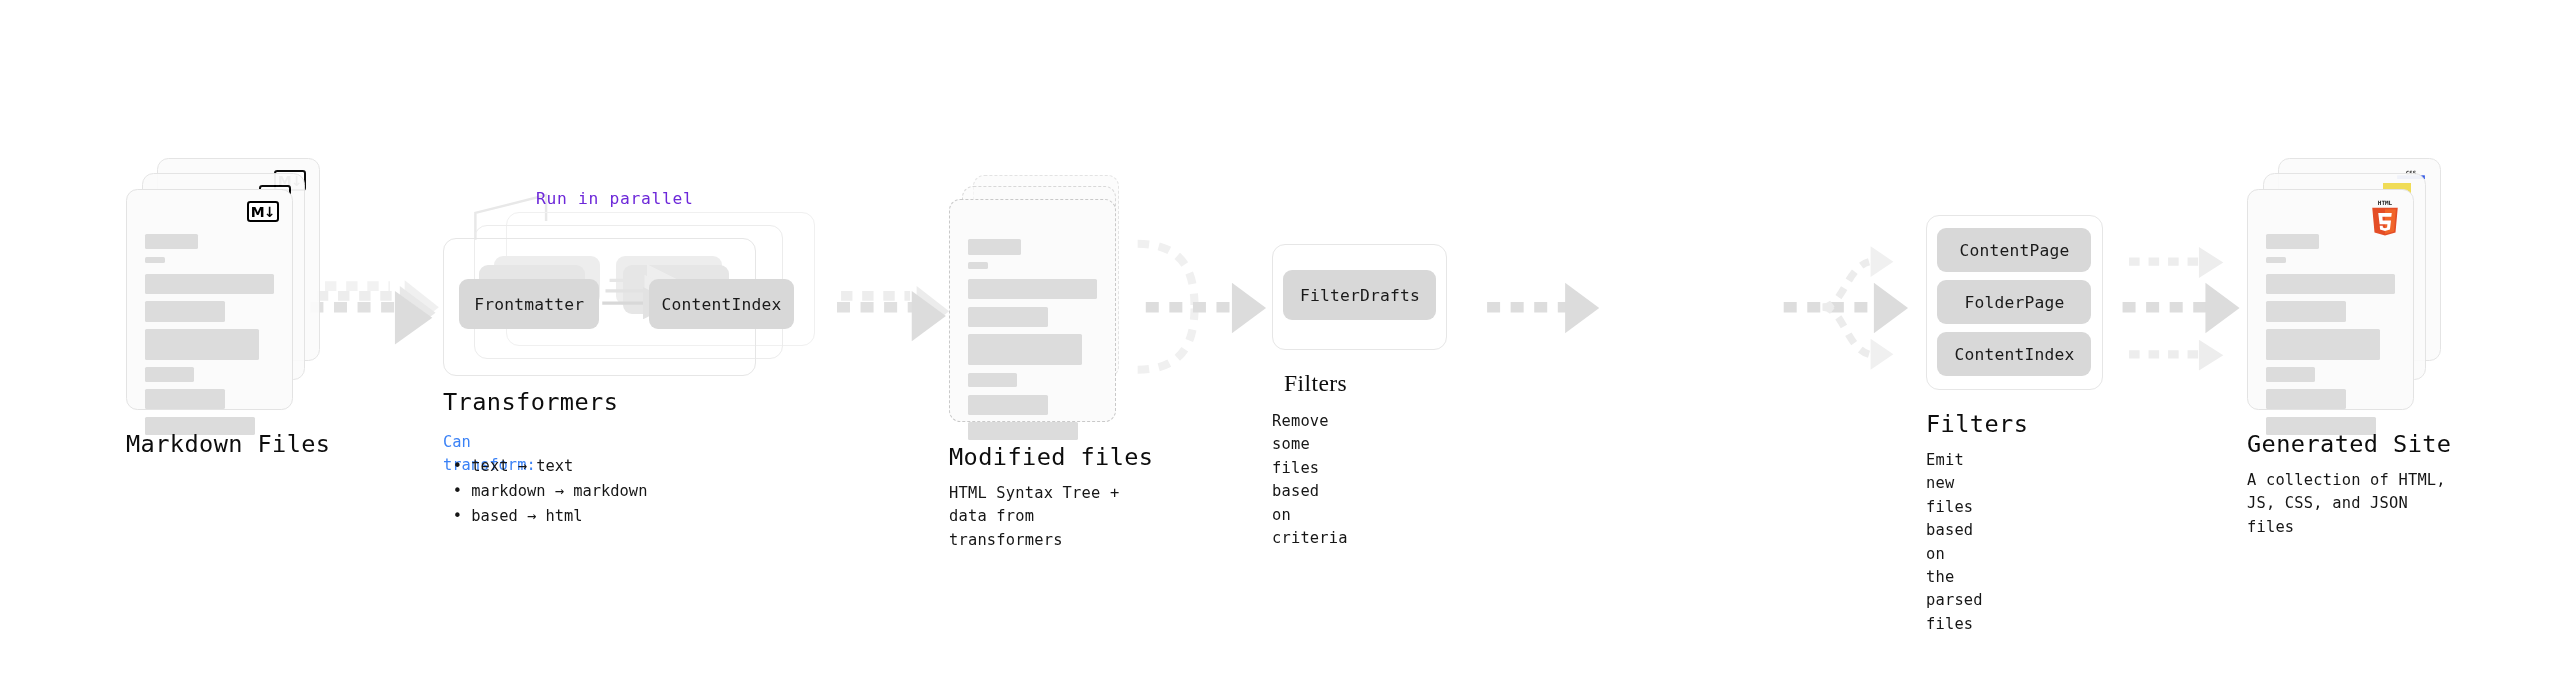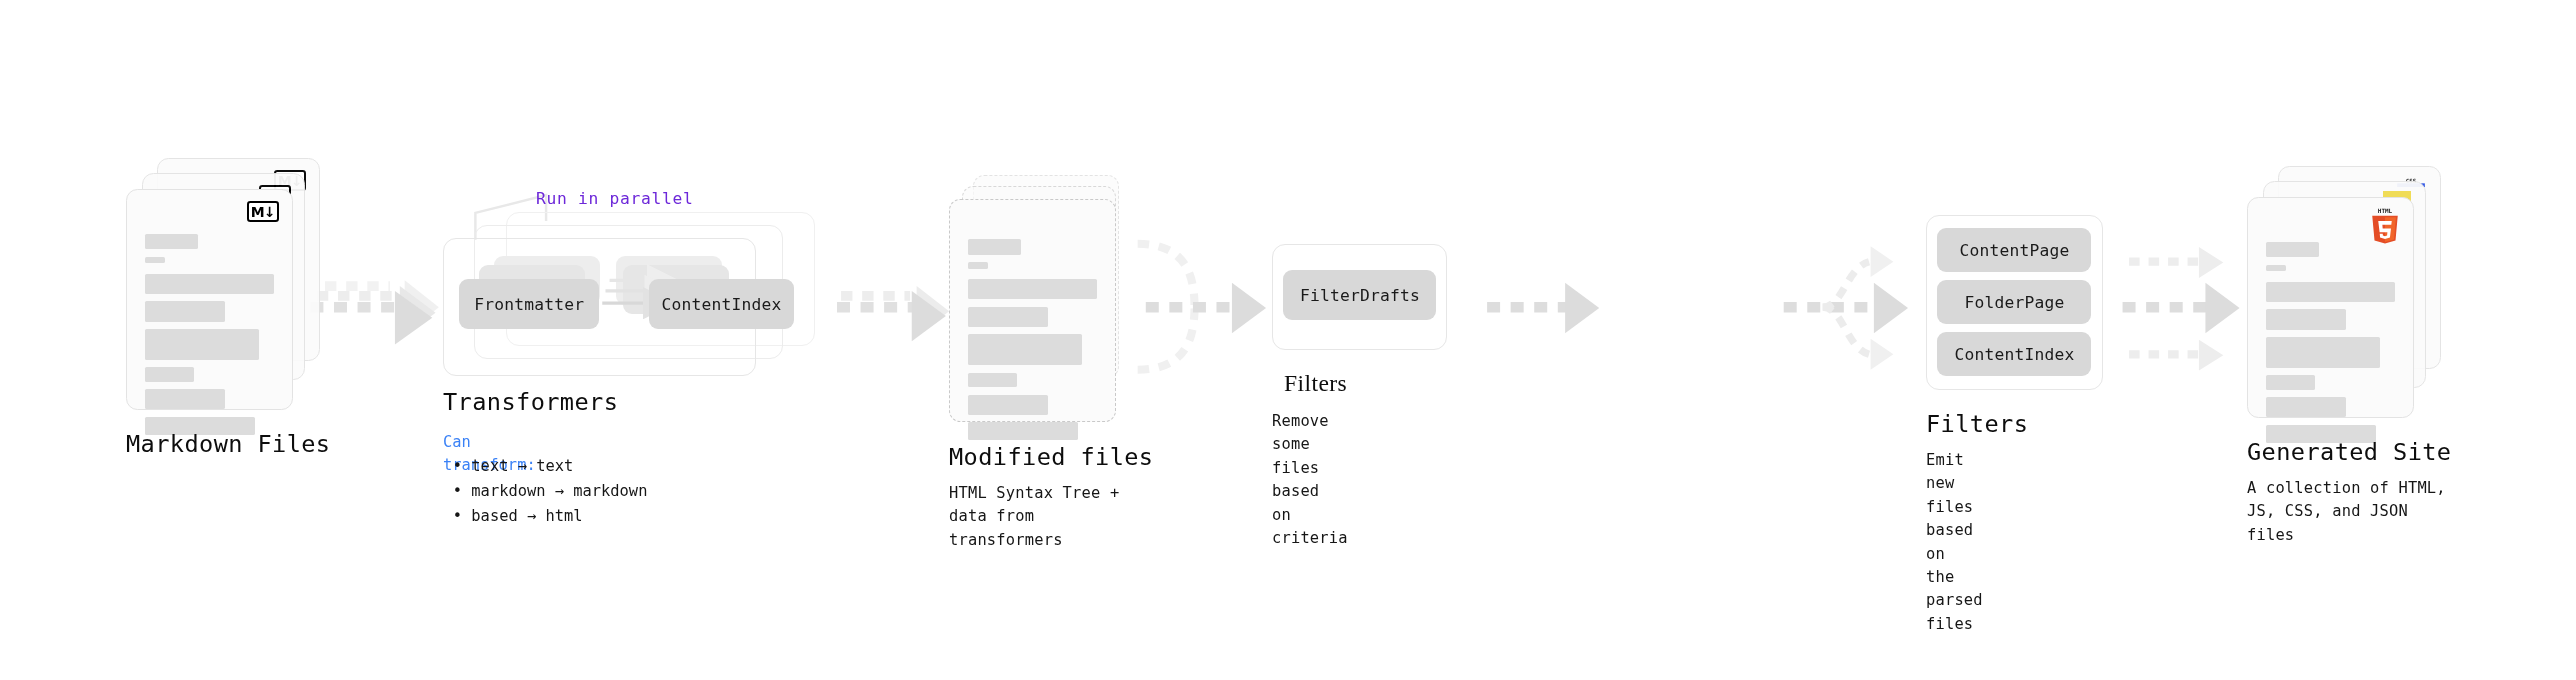--- a/index.html
+++ b/index.html
@@ -329,21 +329,21 @@
       <span>FolderPage</span>
     </div>
     <div class="pill" style="left:11.4px; top:117px; width:154px; height:44px;">
       <span>ContentIndex</span>
     </div>
     <div class="stage-title" style="position:absolute; left:0px; top:195px;">Filters</div>
     <div class="stage-caption" style="position:absolute; left:0px; top:234px;">Emit new files based on
 the parsed files</div>
   </div>
 
-  <div class="stage" style="left:2247px; top:158px;margin-top:8px;">
+  <div class="stage" style="left:2247px; top:158px;">
     <div class="card-stack" style="width:203px; height:260px;">
 
       <div class="card back2" style="left:31px; top:0px; width:163px; height:203px;">
         <div class="badge" style="right:14.6px; top:8.1px;">
           <svg class="css-badge" viewBox="0 0 34 14">
             <rect x="0" y="9" width="34" height="5" fill="#264DE4"></rect>
             <text x="17" y="8" font-size="7" fill="#1b1b1b" text-anchor="middle" font-family="DejaVu Sans Mono, monospace" font-weight="bold">CSS</text>
           </svg>
         </div>
       </div>

